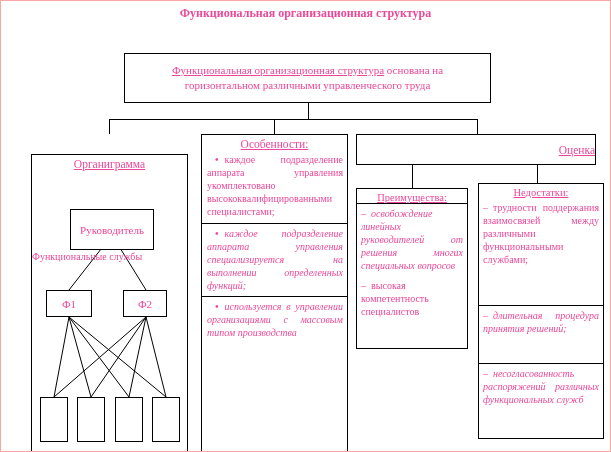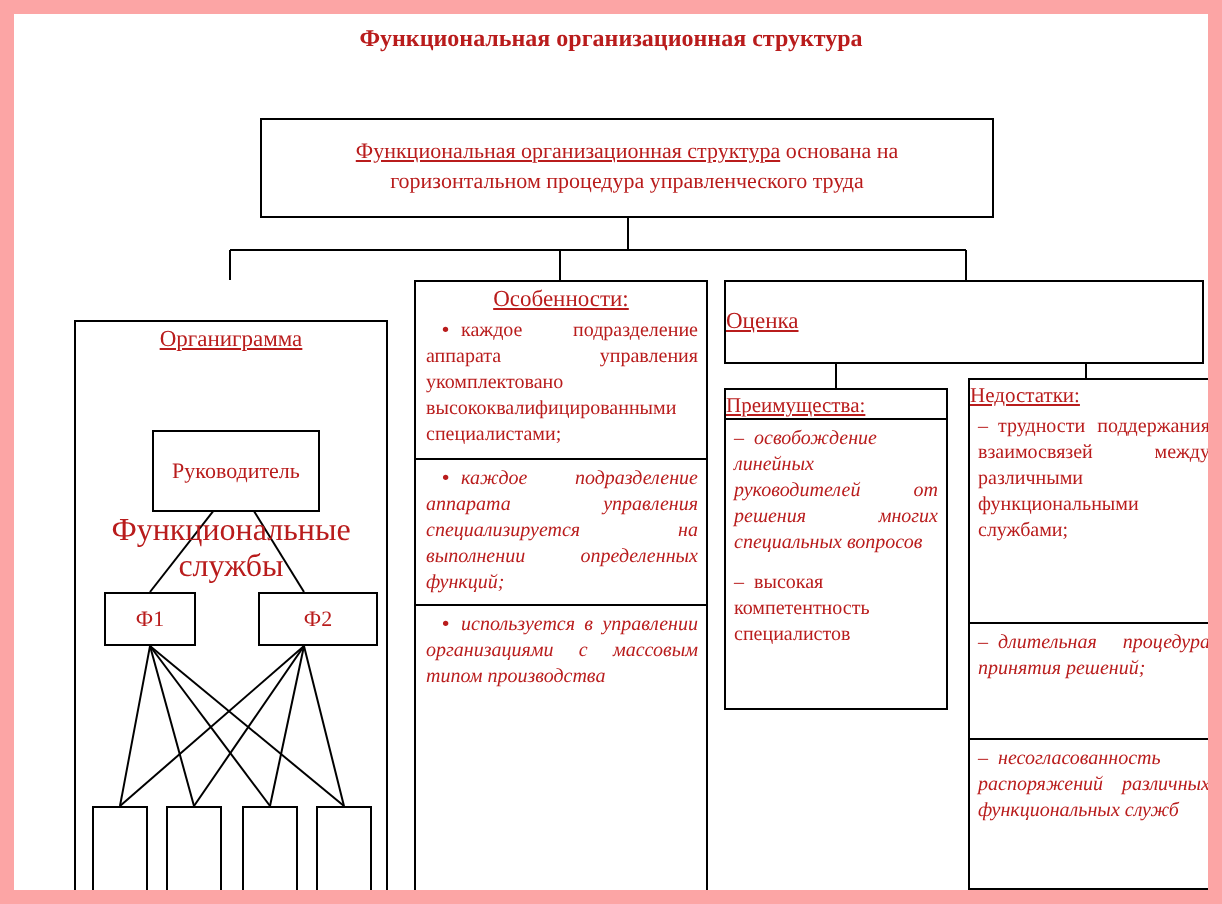--- a/index.html
+++ b/index.html
@@ -1,22 +1,22 @@
 <!DOCTYPE html>
 <html lang="ru"><head>
 <meta charset="utf-8">
 <style>
   html, body { margin: 0; padding: 0; background: #fff; }
   .stage {
     position: relative;
     width: 611px; height: 452px;
     background: #fff;
     font-family: "Liberation Serif", "DejaVu Serif", serif;
-    color: #b91c1c;
-    border: 7px solid #fca5a5;
+    color: #ec4899;
+    border: 1px solid #fca5a5;
     box-sizing: border-box;
     overflow: hidden;
   }
   .title {
     position: absolute; top: 5px; left: 0; width: 100%;
     text-align: center; font-weight: bold; font-size: 12px;
   }
   svg.connectors, svg.org-lines { position: absolute; left: 0; top: 0; }
   svg.connectors { z-index: 0; }
   .bx { position: absolute; border: 1px solid #000; background: #fff; box-sizing: border-box; z-index: 1; overflow: hidden; }
@@ -27,40 +27,40 @@
   }
   .u { text-decoration: underline; }
   .col-header {
     text-align: center; text-decoration: underline;
     font-size: 11.5px; padding-top: 3px;
   }
   
   .org-box { left: 30px; top: 133px; width: 157px; height: 308px; margin-top: 20px; }
   .org-box .inner { position: absolute; border: 1px solid #000; background: #fff; box-sizing: border-box; z-index: 1; display: flex; align-items: center; justify-content: center; font-size: 11px; text-align: center; }
   .mgr-box { left: 38px; top: 54px; width: 84px; height: 41px; }
-  .services-label { position: absolute; top: 96px; left: 0; width: 100%; text-align: center; font-size: 16px; z-index: 1; }
+  .services-label { position: absolute; top: 96px; left: 0; width: 100%; text-align: left; font-size: 10px; z-index: 1; }
   .f1 { left: 14px; top: 135px; width: 46px; height: 27px; }
-  .f2 { left: 91px; top: 135px; width: 60px; height: 27px; }
+  .f2 { left: 91px; top: 135px; width: 44px; height: 27px; }
   .leaf { position: absolute; top: 242px; width: 28px; height: 45px; border: 1px solid #000; background: #fff; box-sizing: border-box; z-index: 1; }
   .leaf1 { left: 8px; } .leaf2 { left: 45px; } .leaf3 { left: 83px; } .leaf4 { left: 120px; }
   
   .feat-box { left: 200px; top: 133px; width: 147px; height: 357px; }
   .feat-item {
     padding: 3px 4px 4px 5px; font-size: 10px; line-height: 1.3;
     text-align: justify; hyphens: auto; overflow-wrap: break-word;
   }
   .feat-item .bullet { font-weight: bold; margin: 0 6px 0 8px; }
   .sep { border-top: 1px solid #000; font-style: italic; }
   .fi1 { min-height: 66px; } .fi2 { min-height: 62px; } .fi3 { min-height: 72px; }
   
-  .eval-box { left: 355px; top: 133px; width: 240px; height: 42px; display: flex; align-items: center; justify-content: flex-start; }
+  .eval-box { left: 355px; top: 133px; width: 240px; height: 31px; display: flex; align-items: center; justify-content: flex-end; }
   .eval-box .col-header { padding-top: 0; }
   .adv-box { left: 355px; top: 187px; width: 112px; height: 161px; }
   .dis-box { left: 477px; top: 182px; width: 126px; height: 256px; }
-  .sub-header { text-align: left; text-decoration: underline; font-size: 10.5px; padding-top: 3px; }
+  .sub-header { text-align: center; text-decoration: underline; font-size: 10.5px; padding-top: 3px; }
   .eval-item {
     padding: 3px 4px 4px 4px; font-size: 10px; line-height: 1.3;
     text-align: justify; hyphens: auto; overflow-wrap: break-word;
   }
   .eval-item .dash { margin-right: 5px; }
   .ai1 { min-height: 32px; }
   .di1 { min-height: 100px; } .di2 { min-height: 50px; }
 </style>
 </head>
 <body>
@@ -77,21 +77,21 @@
       <line x1="273" y1="118" x2="273" y2="133"></line>
       <line x1="476" y1="118" x2="476" y2="133"></line>
       <line x1="411" y1="164" x2="411" y2="187"></line>
       <line x1="536" y1="164" x2="536" y2="182"></line>
     </g>
   </svg>
 
   <div class="bx top-box">
     <div>
       <span class="u">Функциональная организационная структура</span>
-      <span>основана на горизонтальном процедура управленческого труда</span>
+      <span>основана на горизонтальном различными управленческого труда</span>
     </div>
   </div>
 
   <div class="bx org-box">
     <svg class="org-lines" width="157" height="308">
       <g stroke="#000" stroke-width="1" fill="none">
         <line x1="80" y1="80" x2="37" y2="135"></line>
         <line x1="80" y1="80" x2="114" y2="135"></line>
         <line x1="37" y1="162" x2="22" y2="242"></line>
         <line x1="37" y1="162" x2="59" y2="242"></line>

